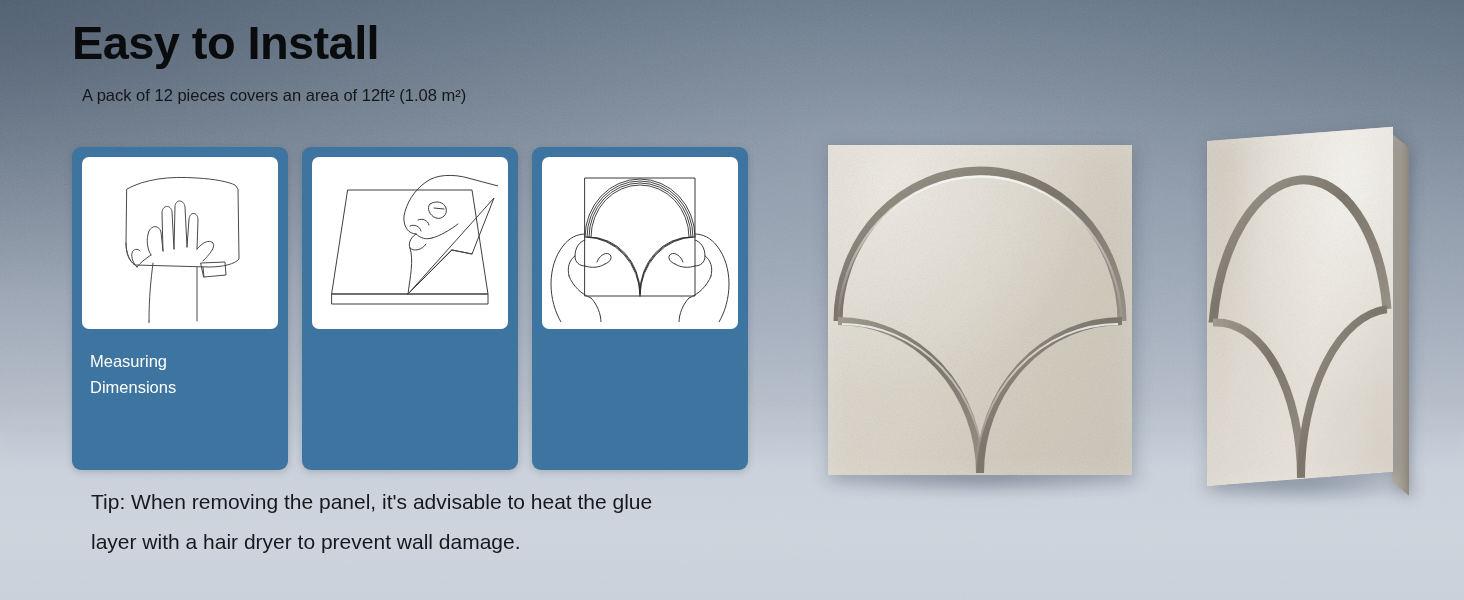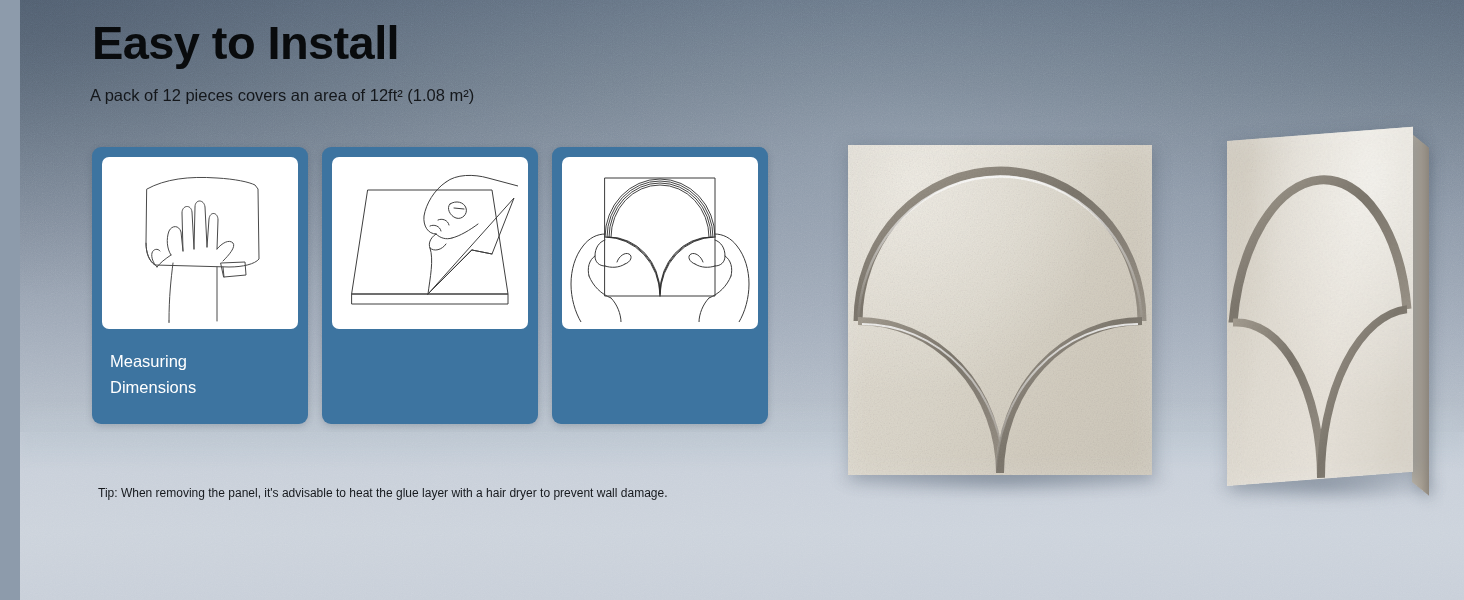--- a/index.html
+++ b/index.html
@@ -17,21 +17,20 @@
       linear-gradient(180deg,
         #5c6b7d 0%,
         #6a7888 14%,
         #8591a1 34%,
         #a3adbb 56%,
         #b7c0cb 70%,
         #c3cbd5 80%,
         #ccd3dc 92%,
         #cdd4dd 100%);
     overflow:hidden;
-    margin-left:20px;
   }
   
   #vignette {
     position:absolute; inset:0;
     background:
       radial-gradient(120% 90% at 62% 24%, rgba(190,202,215,.30) 0%, rgba(120,134,150,0) 58%),
       radial-gradient(90% 70% at 4% 6%, rgba(55,66,80,.32) 0%, rgba(55,66,80,0) 62%),
       radial-gradient(80% 60% at 100% 0%, rgba(60,72,86,.22) 0%, rgba(60,72,86,0) 60%);
   }
   
@@ -48,32 +47,32 @@
     position:absolute; inset:0; opacity:.30; mix-blend-mode:overlay;
   }
 
   
   #headline {
     position:absolute; left:72px; top:18px;
     font-size:47px; font-weight:700; letter-spacing:-.6px;
     color:#090b0d; line-height:1.06; white-space:nowrap;
   }
   #subhead {
-    position:absolute; left:70px; top:86px;
+    position:absolute; left:82px; top:86px;
     font-size:16.5px; font-weight:400; color:#14171b; white-space:nowrap;
   }
   #tip {
-    position:absolute; left:78px; top:482px;
-    font-size:12px; color:#16191d; line-height:1.9; max-width:600px;
+    position:absolute; left:91px; top:482px;
+    font-size:21px; color:#16191d; line-height:1.9; max-width:600px;
   }
 
   
   #cards { position:absolute; left:72px; top:147px; display:flex; gap:14px; }
   .card {
-    width:216px; height:277px;
+    width:216px; height:323px;
     background:#3d74a0;
     border-radius:9px;
     padding:10px 10px 0 10px;
     box-shadow:0 2px 7px rgba(40,55,72,.22);
     display:flex; flex-direction:column;
   }
   .card-art {
     width:196px; height:172px;
     background:#ffffff;
     border-radius:7px;

